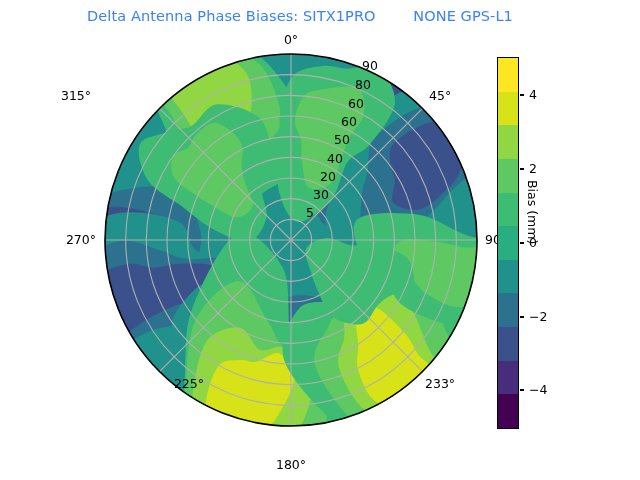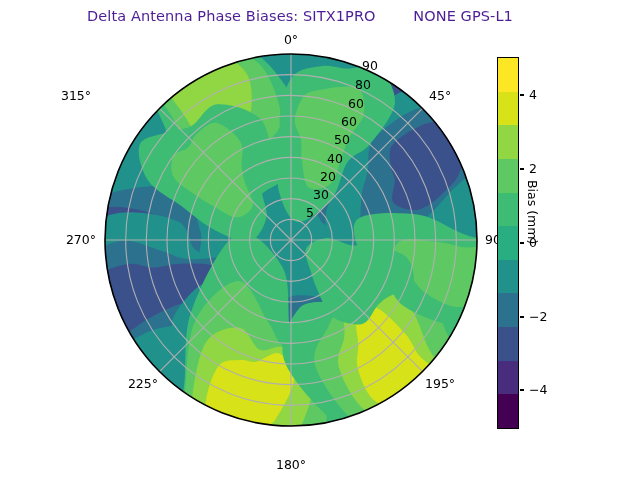--- a/index.html
+++ b/index.html
@@ -15,21 +15,21 @@
     font-family: "DejaVu Sans", sans-serif;
     overflow: hidden;
   }
   #chart-title {
     position: absolute;
     left: 0;
     top: 8px;
     width: 600px;
     text-align: center;
     font-size: 14.5px;
-    color: #4c1d95;
+    color: #3b82f6;
     letter-spacing: 0.1px;
     white-space: pre;
   }
   #polar-area {
     position: absolute;
     left: 0;
     top: 0;
     width: 520px;
     height: 480px;
   }
@@ -183,23 +183,23 @@
           <line x1="291" y1="240" x2="159.48" y2="108.48"></line>
         </g>
 
       <circle id="edge-circle" cx="291" cy="240" r="186" fill="none" stroke="#000000" stroke-width="1.6"></circle>
     </svg>
 
     <div id="ang-labels">
         <div class="ang-label" style="top: 32px; left: 0px; width: 582px; text-align: center;">0°</div>
         <div class="ang-label" style="top: 88px; left: 429px;">45°</div>
         <div class="ang-label" style="top: 232px; left: 485px;">90</div>
-        <div class="ang-label" style="top: 376px; left: 425px;">195°</div>
+        <div class="ang-label" style="top: 376px; left: 425px;">233°</div>
         <div class="ang-label" style="top: 439px; left: 0px; width: 582px; text-align: center; margin-top: 18px;">180°</div>
-        <div class="ang-label" style="top: 376px; left: 0px; width: 158px; text-align: right;">225°</div>
+        <div class="ang-label" style="top: 376px; left: 0px; width: 158px; text-align: right; padding-left: 46px;">225°</div>
         <div class="ang-label" style="top: 232px; left: 0px; width: 96px; text-align: right;">270°</div>
         <div class="ang-label" style="top: 88px; left: 0px; width: 152px; text-align: center;">315°</div>
       </div>
     <div id="rad-labels">
         <div class="rad-label" style="left: 306px; top: 205px;">5</div>
         <div class="rad-label" style="left: 313px; top: 187px;">30</div>
         <div class="rad-label" style="left: 320px; top: 169px;">20</div>
         <div class="rad-label" style="left: 327px; top: 151px;">40</div>
         <div class="rad-label" style="left: 334px; top: 132px;">50</div>
         <div class="rad-label" style="left: 341px; top: 114px;">60</div>

